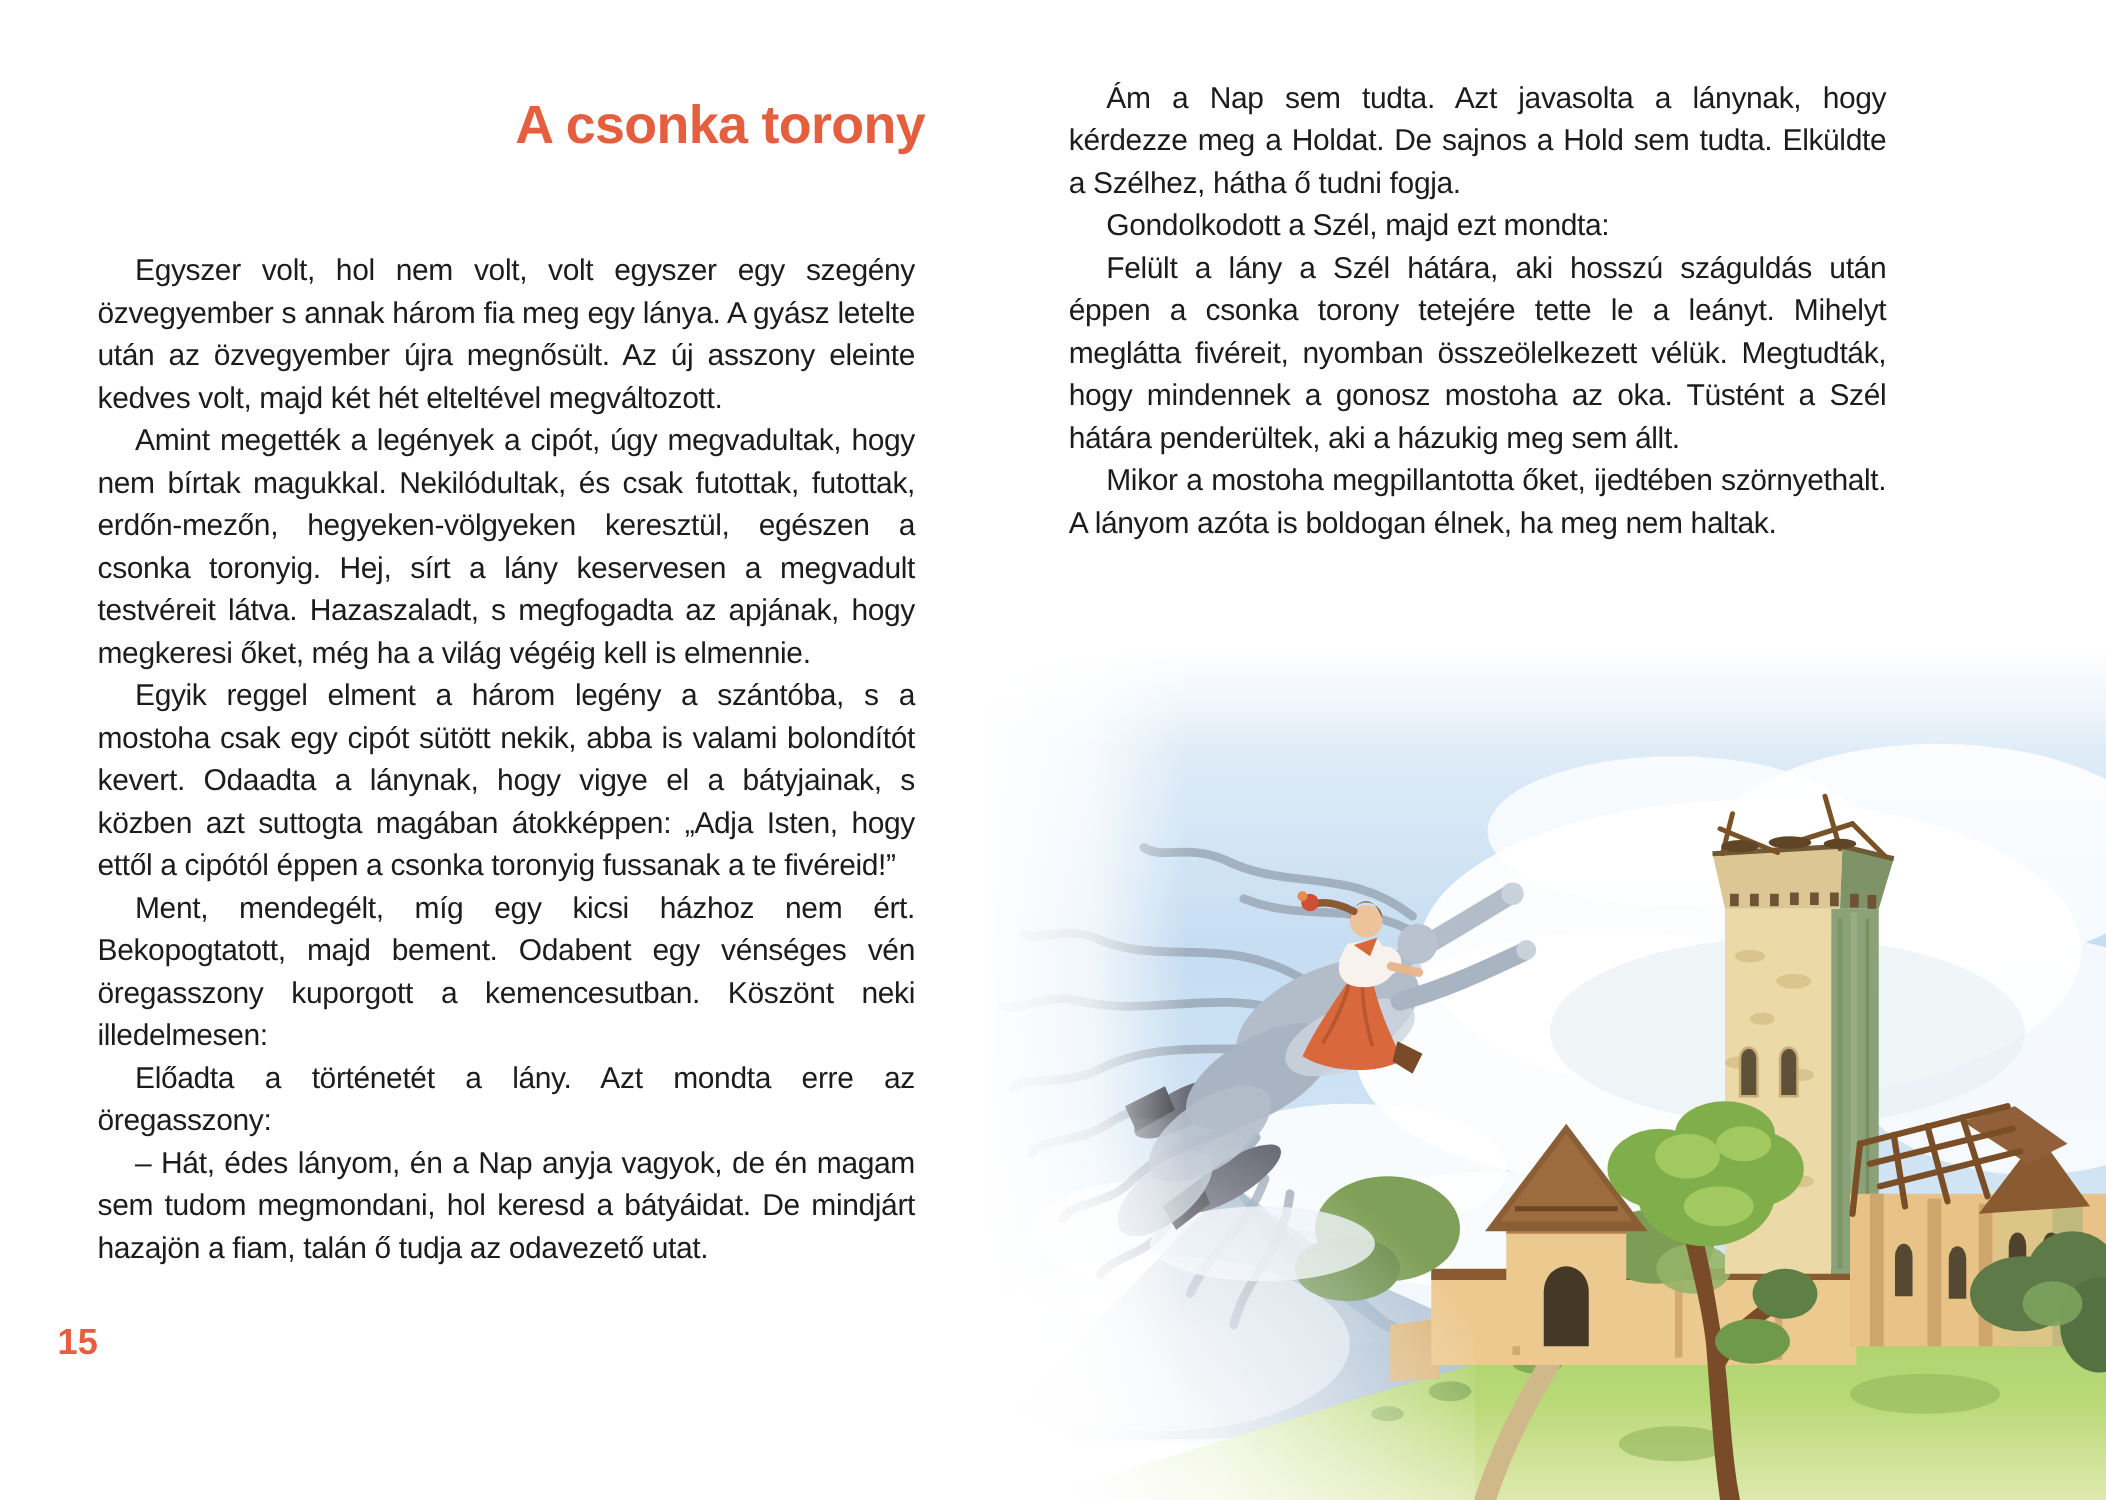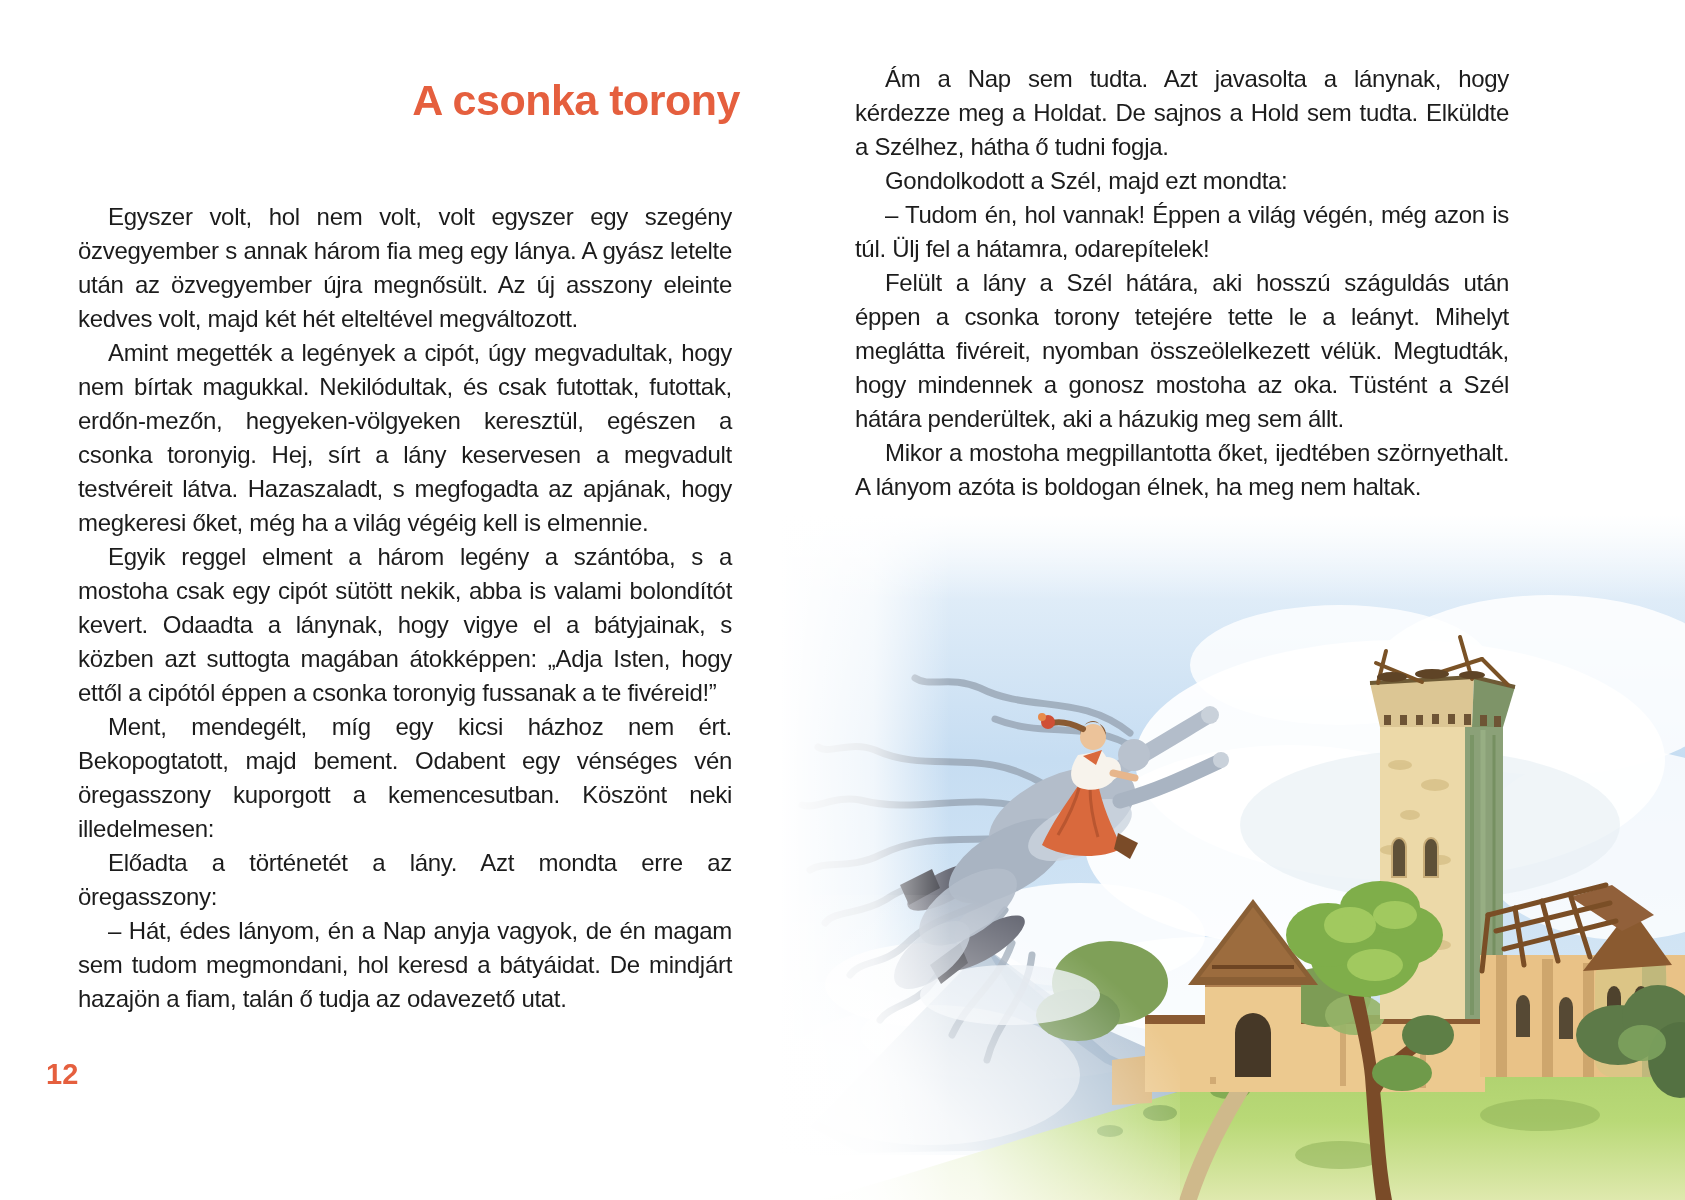--- a/index.html
+++ b/index.html
@@ -44,21 +44,20 @@
       <p>Amint megették a legények a cipót, úgy megvadultak, hogy nem bírtak magukkal. Nekilódultak, és csak futottak, futottak, erdőn-mezőn, hegyeken-völgyeken keresztül, egészen a csonka toronyig. Hej, sírt a lány keservesen a megvadult testvéreit látva. Hazaszaladt, s megfogadta az apjának, hogy megkeresi őket, még ha a világ végéig kell is elmennie.</p>
       <p>Egyik reggel elment a három legény a szántóba, s a mostoha csak egy cipót sütött nekik, abba is valami bolondítót kevert. Odaadta a lánynak, hogy vigye el a bátyjainak, s közben azt suttogta magában átokképpen: „Adja Isten, hogy ettől a cipótól éppen a csonka toronyig fussanak a te fivéreid!”</p>
       <p>Ment, mendegélt, míg egy kicsi házhoz nem ért. Bekopogtatott, majd bement. Odabent egy vénséges vén öregasszony kuporgott a kemencesutban. Köszönt neki illedelmesen:</p>
       <p>Előadta a történetét a lány. Azt mondta erre az öregasszony:</p>
       <p>– Hát, édes lányom, én a Nap anyja vagyok, de én magam sem tudom megmondani, hol keresd a bátyáidat. De mindjárt hazajön a fiam, talán ő tudja az odavezető utat.</p>
     </div>
 
   <div class="col col-right">
       <p>Ám a Nap sem tudta. Azt javasolta a lánynak, hogy kérdezze meg a Holdat. De sajnos a Hold sem tudta. Elküldte a Szélhez, hátha ő tudni fogja.</p>
       <p>Gondolkodott a Szél, majd ezt mondta:</p>
-      <p>– Tudom én, hol vannak! Éppen a világ végén, még azon is túl. Ülj fel a hátamra, odarepítelek!</p>
       <p>Felült a lány a Szél hátára, aki hosszú száguldás után éppen a csonka torony tetejére tette le a leányt. Mihelyt meglátta fivéreit, nyomban összeölelkezett vélük. Megtudták, hogy mindennek a gonosz mostoha az oka. Tüstént a Szél hátára penderültek, aki a házukig meg sem állt.</p>
       <p>Mikor a mostoha megpillantotta őket, ijedtében szörnyethalt. A lányom azóta is boldogan élnek, ha meg nem haltak.</p>
     </div>
 
   <div class="illustration">
     <svg viewBox="0 0 905 685" xmlns="http://www.w3.org/2000/svg">
       <defs>
         <linearGradient id="skyGrad" x1="0" y1="0" x2="0" y2="1">
           <stop offset="0" stop-color="#ecf4fb"></stop>
           <stop offset="0.38" stop-color="#c6ddf2"></stop>
@@ -288,15 +287,15 @@
           <circle cx="262" cy="202" r="4" fill="#e88a4a"></circle>
         </g>
       </g>
 
       <rect x="0" y="0" width="170" height="685" fill="url(#fadeL)"></rect>
       <rect x="0" y="0" width="905" height="85" fill="url(#fadeT)"></rect>
       <rect x="0" y="380" width="400" height="305" fill="url(#fadeBL)"></rect>
     </svg>
   </div>
 
-  <div class="page-number">12</div>
+  <div class="page-number">15</div>
 
 </div>
 
 </body></html>

